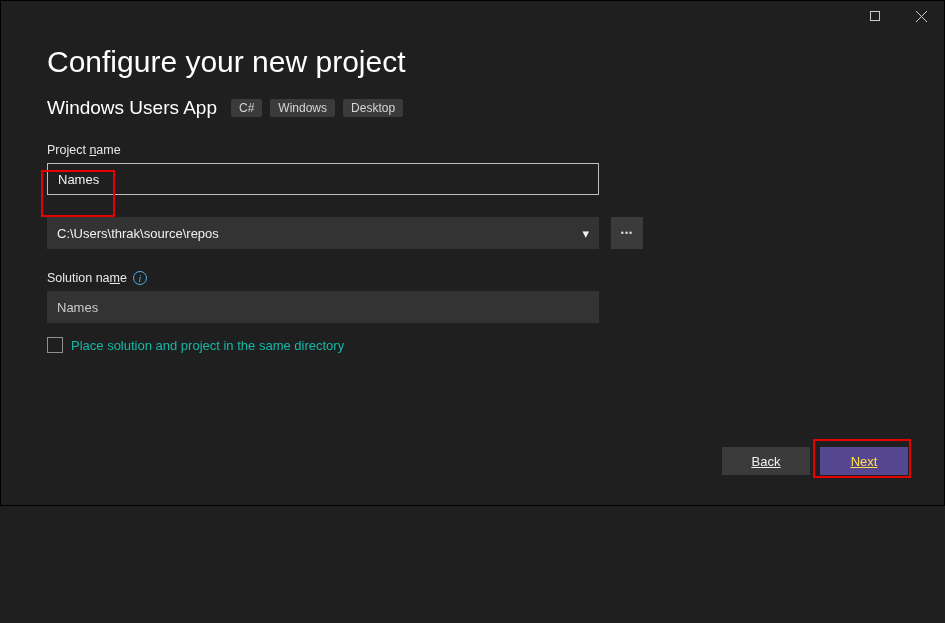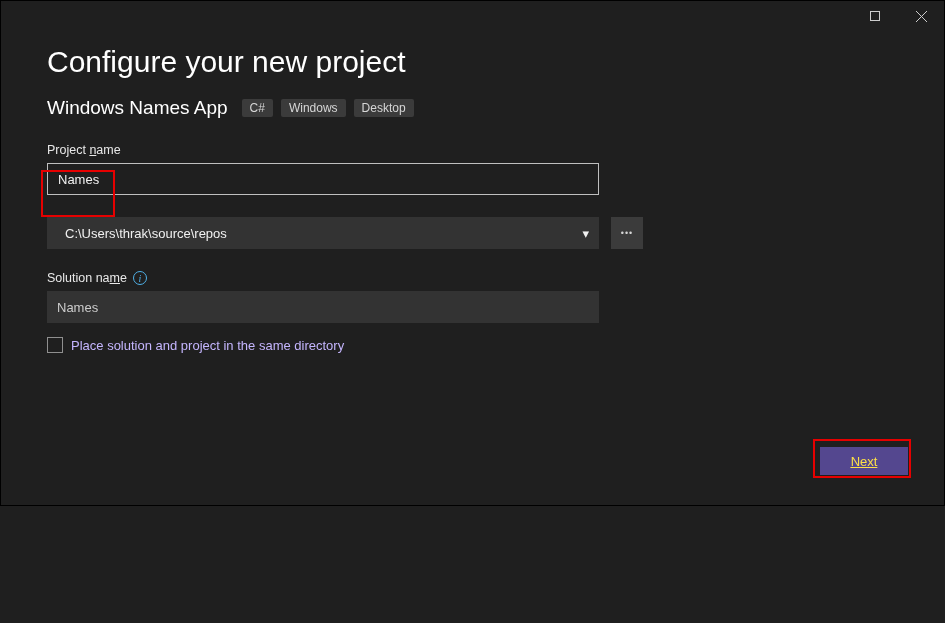--- a/index.html
+++ b/index.html
@@ -93,21 +93,21 @@
   }
   .select-box {
     position: relative;
     width: 552px;
     height: 32px;
     background: #333333;
     color: #f1f1f1;
     font-size: 13px;
     display: flex;
     align-items: center;
-    padding: 0 18px;
+    padding: 0 10px;
   }
   .select-box .caret {
     position: absolute;
     right: 10px;
     top: 50%;
     transform: translateY(-50%);
   }
   .browse-btn {
     width: 32px; height: 32px;
     background: #3b3b3b;
@@ -141,21 +141,21 @@
     align-items: center;
     gap: 8px;
   }
   .checkbox {
     width: 16px; height: 16px;
     border: 1px solid #8f8f8f;
     background: transparent;
   }
   .checkbox-label {
     font-size: 13px;
-    color: #c4b5fd;
+    color: #14b8a6;
   }
   .footer {
     position: absolute;
     bottom: 30px;
     right: 36px;
     display: flex;
     gap: 10px;
   }
   .footer-btn {
     width: 88px; height: 28px;
@@ -198,21 +198,21 @@
           <line x1="0" y1="0" x2="11" y2="11" stroke-width="1"></line>
           <line x1="11" y1="0" x2="0" y2="11" stroke-width="1"></line>
         </svg>
     </div>
   </div>
 
   <div class="content">
     <h1 class="title">Configure your new project</h1>
 
     <div class="subtitle-row">
-      <div class="subtitle">Windows Names App</div>
+      <div class="subtitle">Windows Users App</div>
       <div class="tag-row">
         <span class="tag">C#</span>
         <span class="tag">Windows</span>
         <span class="tag">Desktop</span>
       </div>
     </div>
 
     <div class="field-label">
       <span>Project <span class="ul">n</span>ame</span>
     </div>
@@ -244,20 +244,23 @@
 
     <div class="gap-md"></div>
 
     <div class="checkbox-row">
       <div class="checkbox"></div>
       <span class="checkbox-label">Place solution and project in the same <span class="ul">d</span>irectory</span>
     </div>
   </div>
 
   <div class="footer">
+    <div class="footer-btn btn-back">
+      <span><span style="text-decoration:underline">B</span>ack</span>
+    </div>
     <div class="footer-btn btn-next">
       <span><span style="text-decoration:underline">N</span>ext</span>
     </div>
   </div>
 
   <div class="highlight-red hl1"></div>
   <div class="highlight-red hl2"></div>
 </div>
 
 </body></html>

